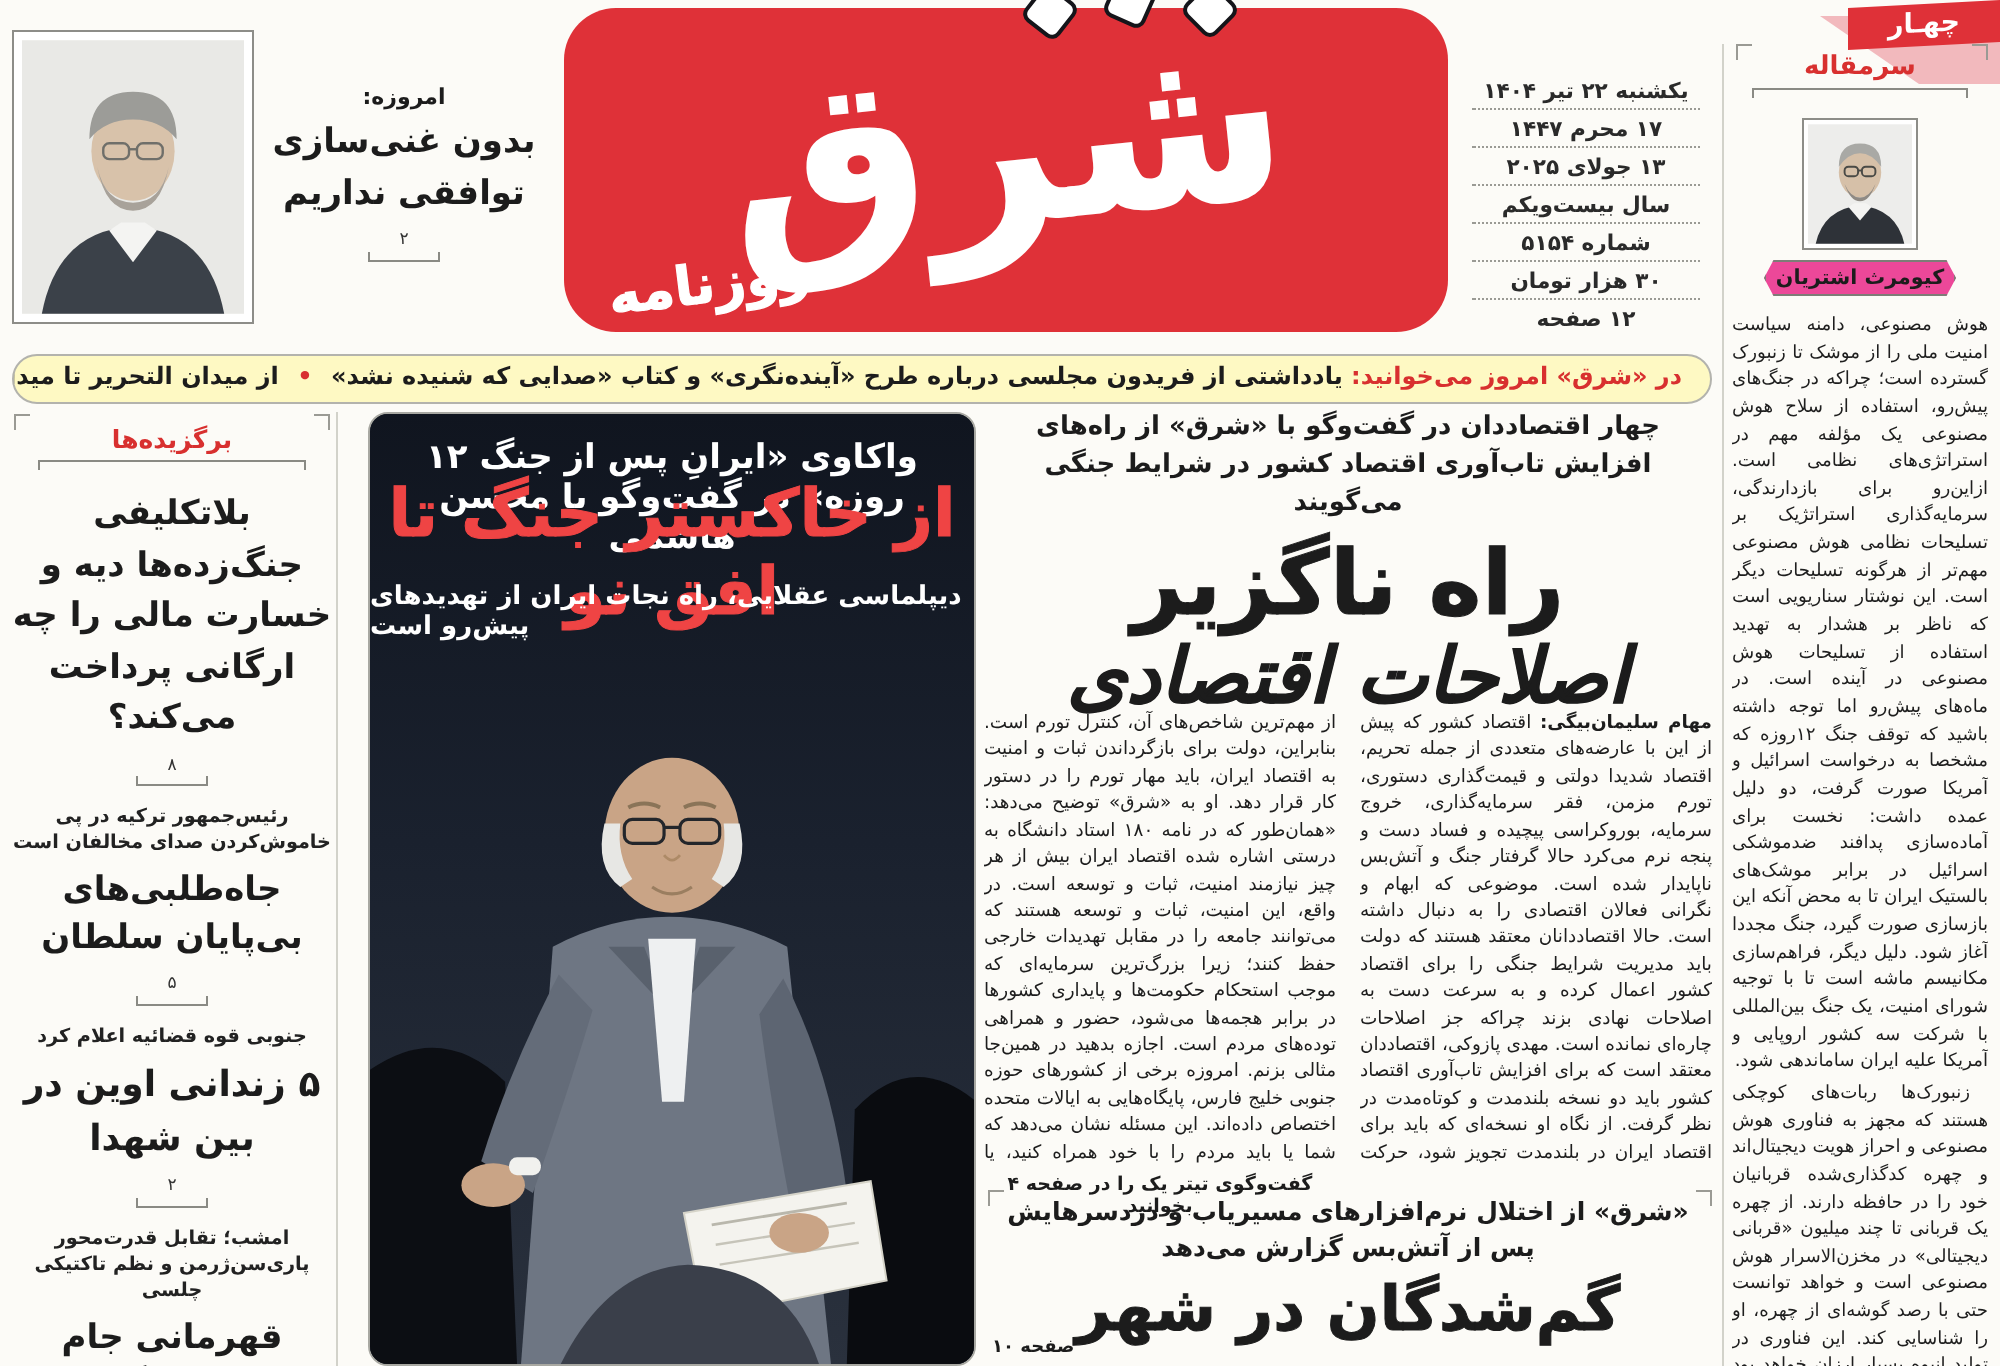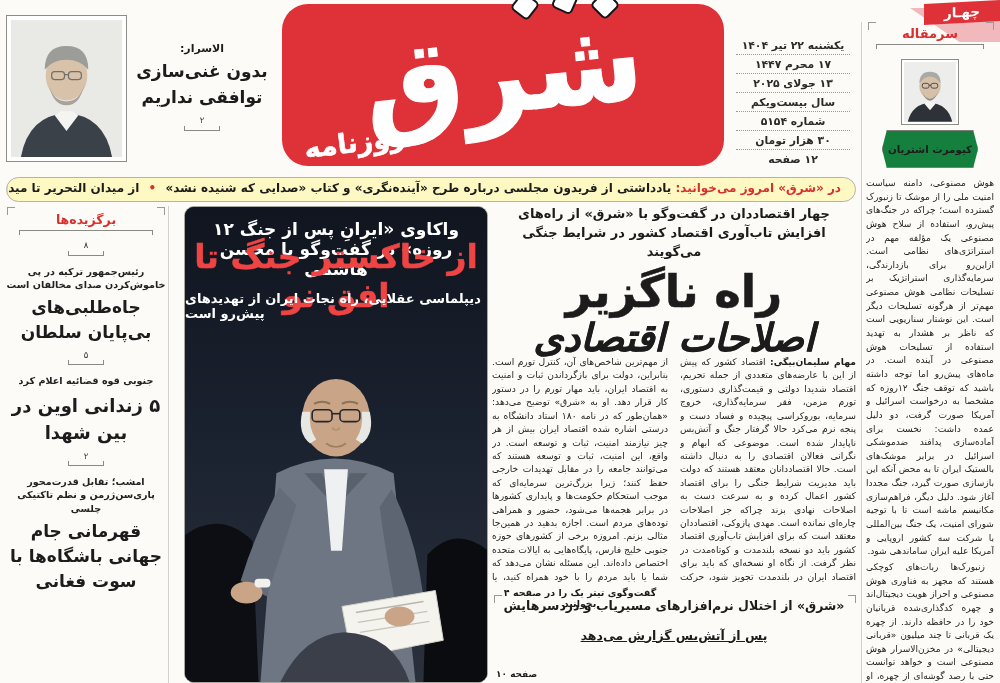--- a/index.html
+++ b/index.html
@@ -107,22 +107,22 @@
   .bstory .tt { font-size:31px; margin-top:5px; }
   .bstory .pg { position:absolute; left:4px; top:72px; font-size:9px; font-weight:bold; }
 
   
   .edit { left:866px; top:20px; width:128px; height:663px; overflow:hidden; }
   .edit .label { font-size:13px; font-weight:bold; letter-spacing:2px; margin-top:6px; }
   .edit .tt { font-size:16px; font-weight:bold; line-height:1.55; margin-top:8px; }
   .edit .photo { width:58px; height:66px; margin:10px auto 0; border:1px solid #8d8d88;
     background:#fff; padding:2px; }
   .edit .photo svg { width:100%; height:100%; display:block; }
-  .edit .name { width:96px; margin:5px auto 0; border:1px solid #7d7d77; background:#15803d;
-    font-size:10.3px; font-weight:bold; padding:12px 0;
+  .edit .name { width:96px; margin:5px auto 0; border:1px solid #7d7d77; background:#ec4899;
+    font-size:10.3px; font-weight:bold; padding:2px 0;
     clip-path:polygon(5% 0,95% 0,100% 50%,95% 100%,5% 100%,0 50%); }
   .edit .body { margin-top:9px; font-size:9.1px; line-height:1.5; text-align:justify; color:#1e1e1e; }
   .edit .body p + p { text-indent:9px; margin-top:2px; }
 </style>
 </head>
 <body>
 
 <div class="page">
 
   <div class="abs frame">
@@ -133,21 +133,21 @@
       <ellipse cx="56" cy="56" rx="21" ry="25" fill="#d8c2aa"></ellipse>
       <path d="M34 50 Q34 26 56 26 Q78 26 78 50 Q70 40 56 40 Q42 40 34 50 Z" fill="#9c9c98"></path>
       <path d="M38 64 Q42 86 56 86 Q70 86 74 64 Q70 82 56 82 Q42 82 38 64 Z" fill="#a8a29a"></path>
       <rect x="41" y="52" width="13" height="8" rx="3" fill="none" stroke="#6f6f6a" stroke-width="1.2"></rect>
       <rect x="58" y="52" width="13" height="8" rx="3" fill="none" stroke="#6f6f6a" stroke-width="1.2"></rect>
       <line x1="54" y1="55" x2="58" y2="55" stroke="#6f6f6a" stroke-width="1.2"></line>
     </svg>
   </div>
 
   <div class="abs mast-side c">
-    <div class="k">الاسرار:</div>
+    <div class="k">امروزه:</div>
     <div class="t">بدون غنی‌سازی توافقی نداریم</div>
     <div class="pgorn">
       <span class="n">۲</span>
         <span class="b2"></span>
     </div>
   </div>
 
   <div class="abs logo">
     <div class="logo-dot" style="left:232px; transform:rotate(38deg);"></div>
     <div class="logo-dot" style="left:272px; top:-14px; transform:rotate(24deg);"></div>
@@ -185,20 +185,21 @@
   <span class="cb tl" style="left:868px; top:22px;"></span>
   <span class="cb tr" style="left:986px; top:22px;"></span>
   <span class="cb tl" style="left:494px; top:595px;"></span>
   <span class="cb tr" style="left:848px; top:595px;"></span>
 
   <div class="abs hl c">
     <div class="label red">برگزیده‌ها</div>
     <div class="secline"></div>
 
     <div>
+      <div class="t1">بلاتکلیفی جنگ‌زده‌ها دیه و خسارت مالی را چه ارگانی پرداخت می‌کند؟</div>
       <div class="pgorn">
           <span class="n">۸</span>
           <span class="b2"></span>
         </div>
     </div>
 
     <div>
       <div class="kk">رئیس‌جمهور ترکیه در پی خاموش‌کردن صدای مخالفان است</div>
       <div class="t2">جاه‌طلبی‌های بی‌پایان سلطان</div>
       <div class="pgorn">
@@ -275,21 +276,22 @@
     <div class="h1b heavy">اصلاحات اقتصادی</div>
 
     <div class="bodycols">
       <div class="col"><b>مهام سلیمان‌بیگی:</b><span> اقتصاد کشور که پیش از این با عارضه‌های متعددی از جمله تحریم، اقتصاد شدیدا دولتی و قیمت‌گذاری دستوری، تورم مزمن، فقر سرمایه‌گذاری، خروج سرمایه، بوروکراسی پیچیده و فساد دست و پنجه نرم می‌کرد حالا گرفتار جنگ و آتش‌بس ناپایدار شده است. موضوعی که ابهام و نگرانی فعالان اقتصادی را به دنبال داشته است. حالا اقتصاددانان معتقد هستند که دولت باید مدیریت شرایط جنگی را برای اقتصاد کشور اعمال کرده و به سرعت دست به اصلاحات نهادی بزند چراکه جز اصلاحات چاره‌ای نمانده است. مهدی پازوکی، اقتصاددان معتقد است که برای افزایش تاب‌آوری اقتصاد کشور باید دو نسخه بلندمدت و کوتاه‌مدت در نظر گرفت. از نگاه او نسخه‌ای که باید برای اقتصاد ایران در بلندمدت تجویز شود، حرکت سیاست‌های کلان حکمرانی به سوی ثبات‌سازی اقتصادی است. منظور او از ثبات‌سازی اقتصاد، ایجاد امنیت اقتصادی برای جامعه است که یکی</span></div>
       <div class="col">از مهم‌ترین شاخص‌های آن، کنترل تورم است. بنابراین، دولت برای بازگرداندن ثبات و امنیت به اقتصاد ایران، باید مهار تورم را در دستور کار قرار دهد. او به «شرق» توضیح می‌دهد: «همان‌طور که در نامه ۱۸۰ استاد دانشگاه به درستی اشاره شده اقتصاد ایران بیش از هر چیز نیازمند امنیت، ثبات و توسعه است. در واقع، این امنیت، ثبات و توسعه هستند که می‌توانند جامعه را در مقابل تهدیدات خارجی حفظ کنند؛ زیرا بزرگ‌ترین سرمایه‌ای که موجب استحکام حکومت‌ها و پایداری کشورها در برابر هجمه‌ها می‌شود، حضور و همراهی توده‌های مردم است. اجازه بدهید در همین‌جا مثالی بزنم. امروزه برخی از کشورهای حوزه جنوبی خلیج فارس، پایگاه‌هایی به ایالات متحده اختصاص داده‌اند. این مسئله نشان می‌دهد که شما یا باید مردم را با خود همراه کنید، یا مجبور به وابستگی به یک قدرت خارجی می‌شوید».</div>
     </div>
     <div class="lead-footer">گفت‌وگوی تیتر یک را در صفحه ۴ بخوانید</div>
 
     <div class="bstory c">
       <div class="kk">«شرق» از اختلال نرم‌افزارهای مسیریاب و دردسرهایش</div>
-      <div class="kk" style="margin-top:12px;text-decoration:underline;">پس از آتش‌بس گزارش می‌دهد</div>
+      <div class="kk" style="margin-top:0;">پس از آتش‌بس گزارش می‌دهد</div>
+      <div class="tt heavy">گم‌شدگان در شهر</div>
       <div class="pg">صفحه ۱۰</div>
     </div>
   </div>
 
   <div class="abs edit c">
     <div class="label red">سرمقاله</div>
     <div class="secline"></div>
     <div class="photo">
       <svg viewBox="0 0 54 62">
         <rect width="54" height="62" fill="#ededeb"></rect>

